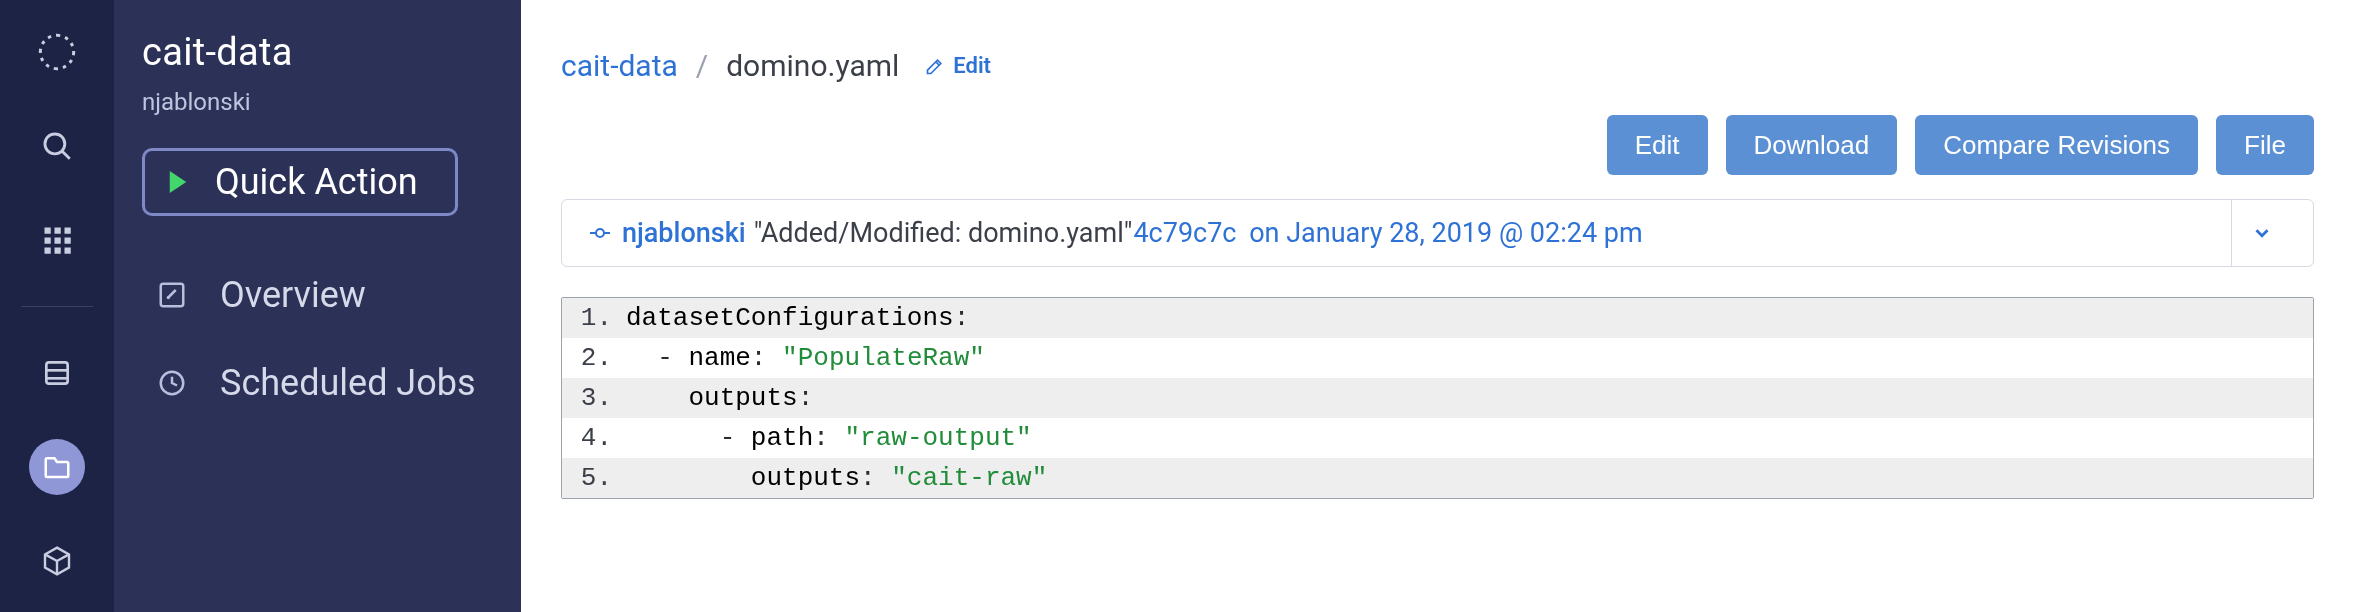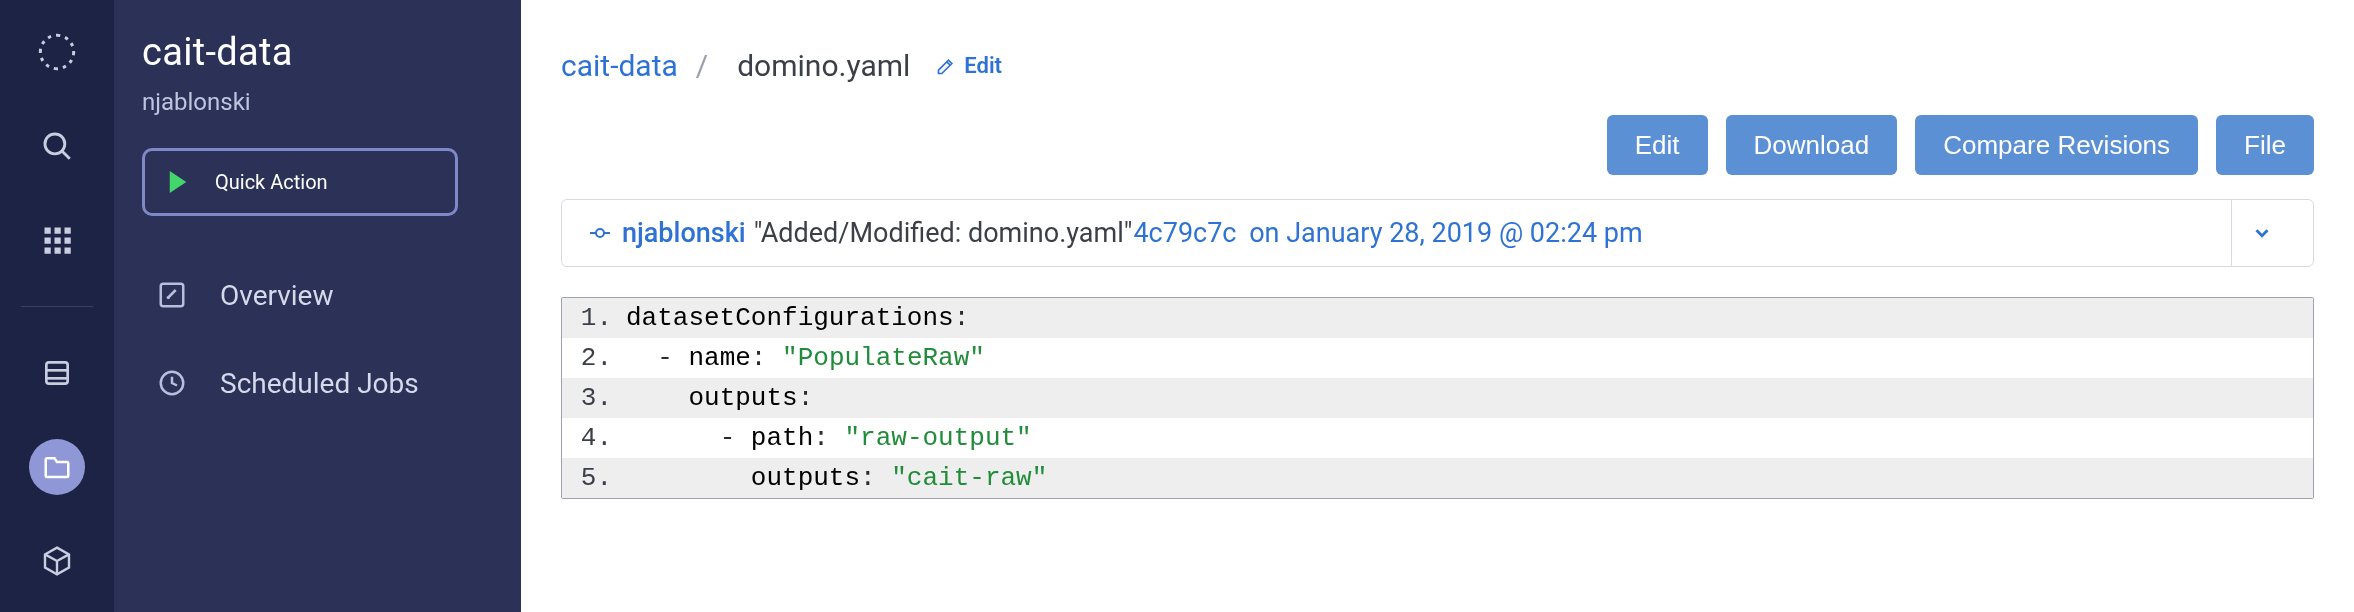--- a/index.html
+++ b/index.html
@@ -77,36 +77,36 @@
   gap: 28px;
   padding: 0 24px;
   cursor: pointer;
 }
 .quick-action-btn .play {
   color: #42d66c;
   display: flex;
 }
 .quick-action-btn .label {
   color: #ffffff;
-  font-size: 20px;
+  font-size: 36px;
 }
 .side-nav {
   margin-top: 28px;
   display: flex;
   flex-direction: column;
   gap: 10px;
 }
 .side-nav-item {
   height: 78px;
   display: flex;
   align-items: center;
   gap: 30px;
   padding: 0 12px;
   color: #d5d9ea;
-  font-size: 28px;
+  font-size: 36px;
   border-radius: 6px;
   cursor: pointer;
 }
 .side-nav-item .icon {
   width: 36px;
   display: flex;
   justify-content: center;
   color: #b8bedc;
 }
 
@@ -126,21 +126,20 @@
 }
 .breadcrumb-project {
   color: #2f72d6;
   cursor: pointer;
 }
 .breadcrumb-sep {
   color: #9aa0af;
 }
 .breadcrumb-file {
   color: #3b3f48;
-  margin-left: 11px;
 }
 .breadcrumb-edit {
   display: flex;
   align-items: center;
   gap: 8px;
   color: #2f72d6;
   font-size: 22px;
   font-weight: 600;
   margin-left: 8px;
   cursor: pointer;

